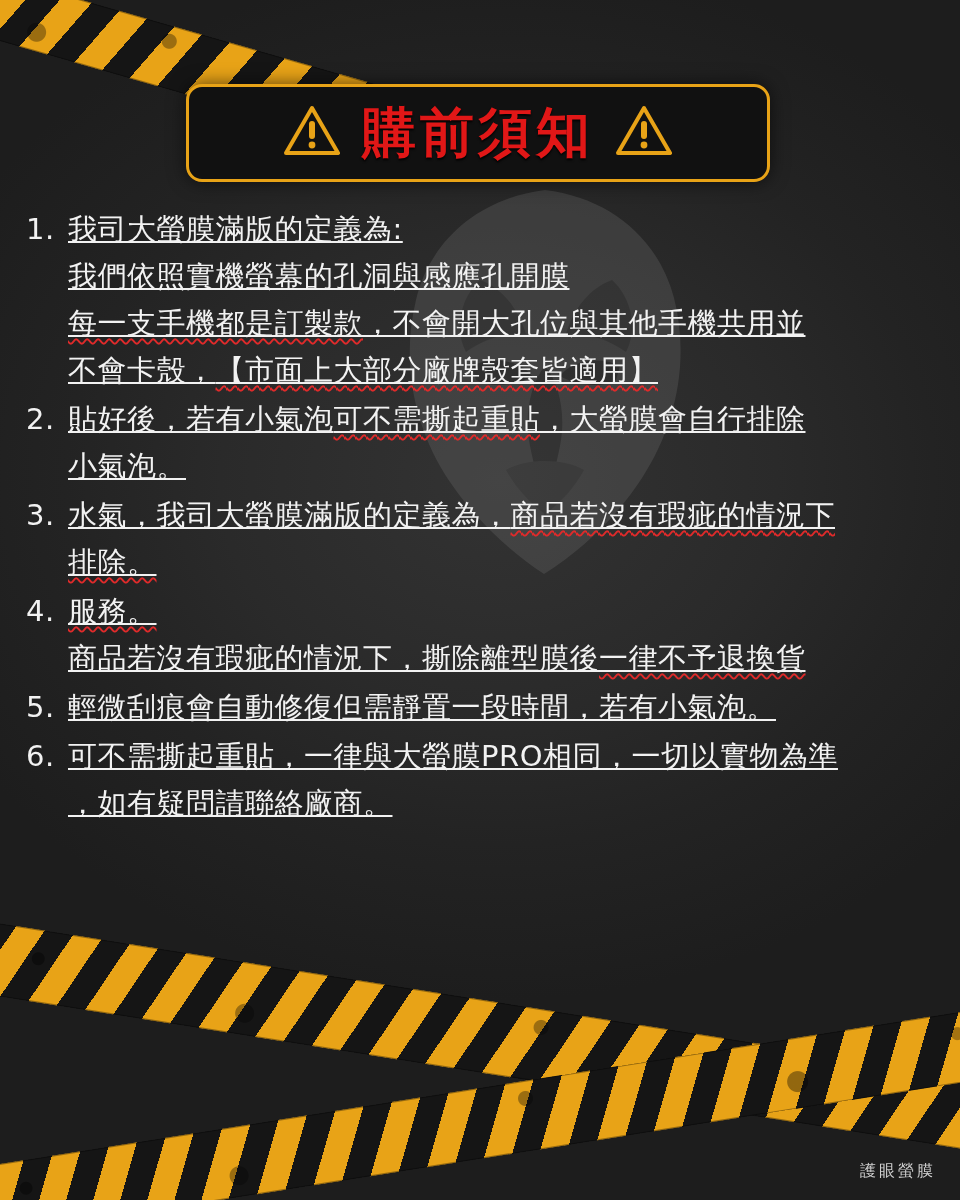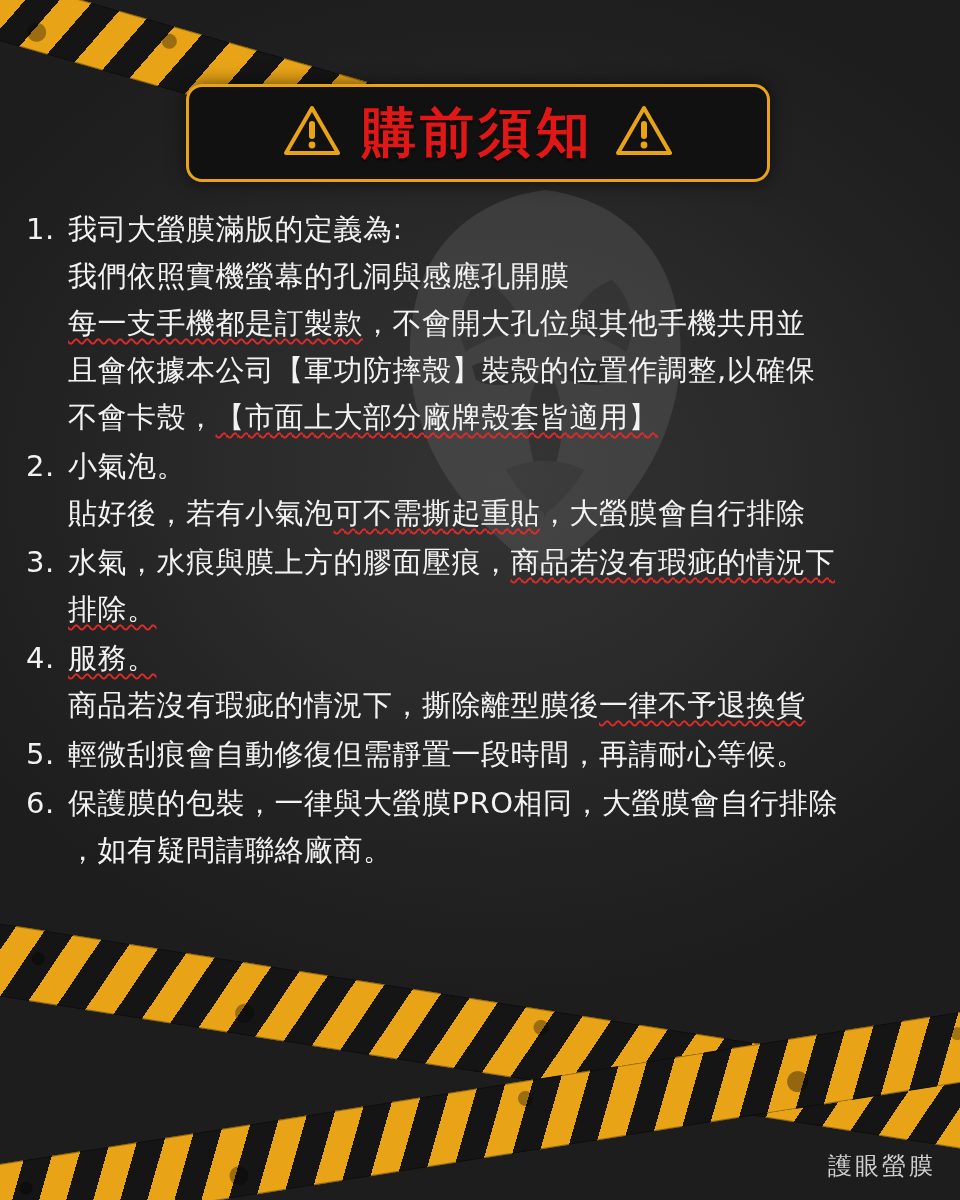--- a/index.html
+++ b/index.html
@@ -125,39 +125,40 @@
     font-family: "DejaVu Sans", "Liberation Sans", sans-serif;
   }
   .note-num {
     flex: 0 0 auto;
     width: 42px;
     text-align: left;
     white-space: nowrap;
   }
   .note-body {
     flex: 1 1 auto;
+    text-decoration: underline;
   }
   .line { display: block; white-space: nowrap; }
 
   
   .wavy {
     text-decoration: underline;
     text-decoration-style: wavy;
     text-decoration-color: #e02a2a;
     text-decoration-thickness: 2px;
     text-underline-offset: 5px;
   }
 
   
   .footer {
     position: absolute;
     right: 24px;
     bottom: 18px;
     color: #cfcfcf;
-    font-size: 24px;
+    font-size: 16px;
     letter-spacing: 3px;
     font-family: Liberation Sans, sans-serif;
   }
 </style>
 </head>
 <body>
 
 <div id="page">
 
   <div class="rhino">
@@ -203,60 +204,59 @@
   </div>
 
   <div class="notes">
 
     <div class="note">
       <span class="note-num">1.</span>
       <span class="note-body">
         <span class="line"><span>我司大螢膜滿版的定義為:</span></span>
         <span class="line"><span>我們依照實機螢幕的孔洞與感應孔開膜</span></span>
         <span class="line"><span class="wavy">每一支手機都是訂製款</span><span>，不會開大孔位與其他手機共用並</span></span>
-        <span class="line"><span>且會依據本公司【軍功防摔殼】裝殼的位置作調整,以確保</span></span>
         <span class="line"><span>不會卡殼，</span><span class="wavy">【市面上大部分廠牌殼套皆適用】</span></span>
       </span>
     </div>
 
     <div class="note">
       <span class="note-num">2.</span>
       <span class="note-body">
+        <span class="line"><span>貼好後，若有小氣泡</span><span class="wavy">可不需撕起重貼</span><span>，大螢膜會自行排除</span></span>
         <span class="line"><span>小氣泡。</span></span>
-        <span class="line"><span>貼好後，若有小氣泡</span><span class="wavy">可不需撕起重貼</span><span>，大螢膜會自行排除</span></span>
       </span>
     </div>
 
     <div class="note">
       <span class="note-num">3.</span>
       <span class="note-body">
-        <span class="line"><span>水氣，水痕與膜上方的膠面壓痕，</span><span class="wavy">商品若沒有瑕疵的情況下</span></span>
+        <span class="line"><span>水氣，我司大螢膜滿版的定義為，</span><span class="wavy">商品若沒有瑕疵的情況下</span></span>
         <span class="line"><span class="wavy">排除。</span></span>
       </span>
     </div>
 
     <div class="note">
       <span class="note-num">4.</span>
       <span class="note-body">
         <span class="line"><span class="wavy">服務。</span></span>
         <span class="line"><span>商品若沒有瑕疵的情況下，撕除離型膜後</span><span class="wavy">一律不予退換貨</span></span>
       </span>
     </div>
 
     <div class="note">
       <span class="note-num">5.</span>
       <span class="note-body">
-        <span class="line"><span>輕微刮痕會自動修復但需靜置一段時間，再請耐心等候。</span></span>
+        <span class="line"><span>輕微刮痕會自動修復但需靜置一段時間，若有小氣泡。</span></span>
       </span>
     </div>
 
     <div class="note">
       <span class="note-num">6.</span>
       <span class="note-body">
-        <span class="line"><span>保護膜的包裝，一律與大螢膜PRO相同，大螢膜會自行排除</span></span>
+        <span class="line"><span>可不需撕起重貼，一律與大螢膜PRO相同，一切以實物為準</span></span>
         <span class="line"><span>，如有疑問請聯絡廠商。</span></span>
       </span>
     </div>
 
   </div>
 
   <div class="footer">護眼螢膜</div>
 
 </div>
 

